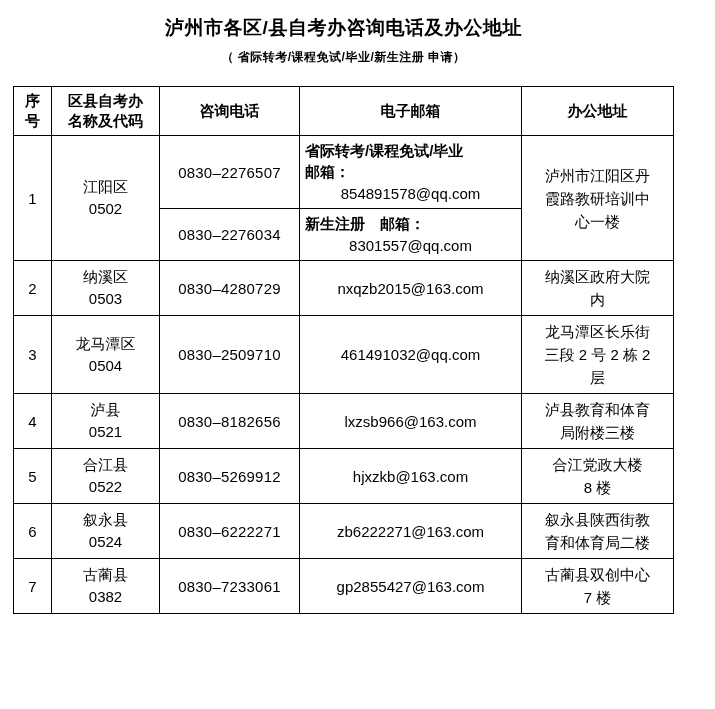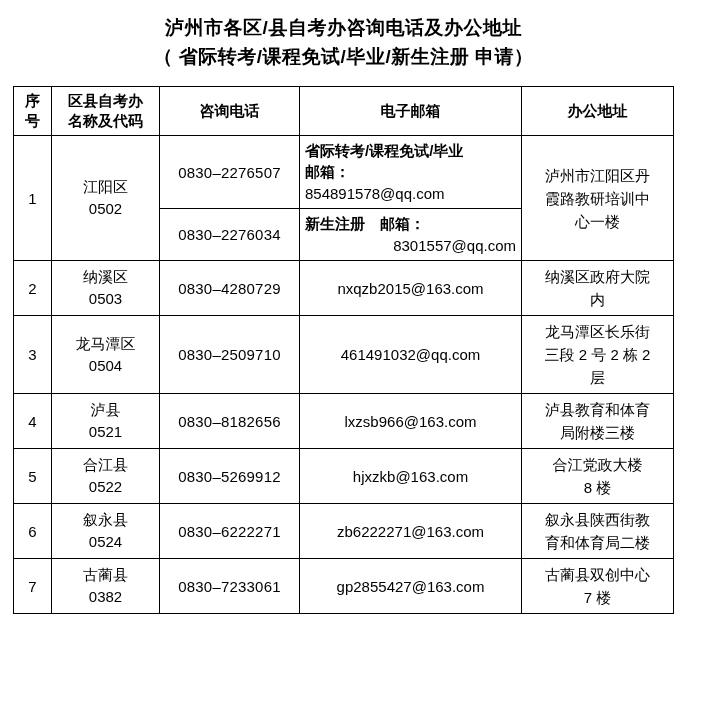--- a/index.html
+++ b/index.html
@@ -25,21 +25,21 @@
     padding-top: 14px;
   }
   .title-line {
     font-weight: bold;
     font-size: 19px;
     line-height: 28px;
     letter-spacing: 0.5px;
   }
   .title-line2 {
     font-weight: bold;
-    font-size: 19px;
+    font-size: 12px;
     line-height: 30px;
     letter-spacing: 0.5px;
   }
   table.main {
     border-collapse: collapse;
     margin: 14px auto 0 auto;
     width: 660px;
     table-layout: fixed;
   }
   table.main td, table.main th {
@@ -84,26 +84,26 @@
     display: block;
     font-weight: bold;
     text-align: left;
     line-height: 21px;
     font-size: 15px;
   }
   .mail-label.centered {
   }
   .mail-value {
     display: block;
-    text-align: right;
+    text-align: center;
     line-height: 21px;
     padding-top: 1px;
   }
   .mail-value.left {
-    text-align: left;
+    text-align: center;
   }
   td.inner-pad {
     padding: 6px 6px;
   }
 </style>
 </head>
 <body>
 
 <div class="page">
 

